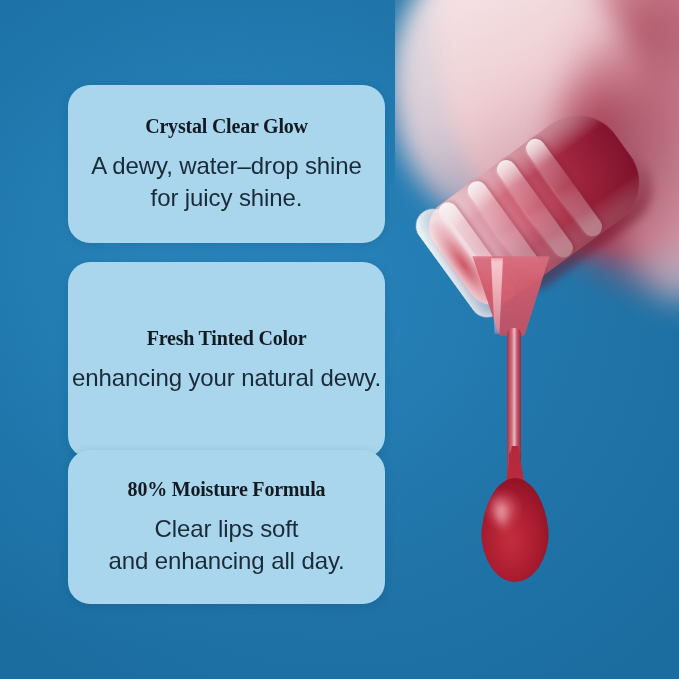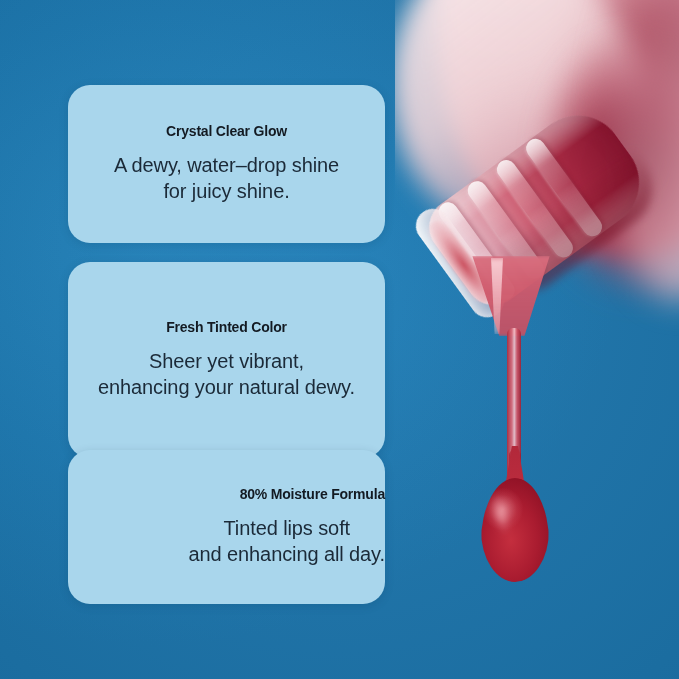--- a/index.html
+++ b/index.html
@@ -133,28 +133,28 @@
   
   .card{
     position:absolute;left:68px;width:317px;
     background:#a9d6ec;border-radius:22px;
     box-shadow:0 2px 10px rgba(8,48,78,.16);
     display:flex;flex-direction:column;align-items:center;justify-content:center;
     text-align:center;
   }
   #card1{top:85px;height:158px;}
   #card2{top:262px;height:196px;}
-  #card3{top:450px;height:154px;align-items:flex-end;}
+  #card3{top:450px;height:154px;}
 
   .card-title{
-    font-weight:bold;font-size:14px;letter-spacing:-.2px;color:#131a22;
-    margin:0 0 13px 0;line-height:1.1;white-space:nowrap;
+    font-weight:bold;font-size:20px;letter-spacing:-.2px;color:#131a22;
+    margin:0 0 13px 0;line-height:1.1;white-space:nowrap;font-family:Liberation Serif, serif;
   }
   .card-body{
-    font-size:20px;color:#1b2a38;line-height:1.3;margin:0;letter-spacing:-.1px;
+    font-size:24px;color:#1b2a38;line-height:1.3;margin:0;letter-spacing:-.1px;
   }
   .card-body span{display:block;}
 </style>
 </head>
 <body>
 
 <div id="stage">
 
   <div class="bg-base"></div>
   <div class="bg-vig"></div>
@@ -189,26 +189,25 @@
     <p class="card-title">Crystal Clear Glow</p>
     <p class="card-body">
       <span>A dewy, water–drop shine</span>
       <span>for juicy shine.</span>
     </p>
   </div>
 
   <div class="card" id="card2">
     <p class="card-title">Fresh Tinted Color</p>
     <p class="card-body">
-      <span>Sheer yet vibrant,</span>
       <span>enhancing your natural dewy.</span>
     </p>
   </div>
 
   <div class="card" id="card3">
     <p class="card-title">80% Moisture Formula</p>
     <p class="card-body">
-      <span>Tinted lips soft</span>
+      <span>Clear lips soft</span>
       <span>and enhancing all day.</span>
     </p>
   </div>
 
 </div>
 
 </body></html>

